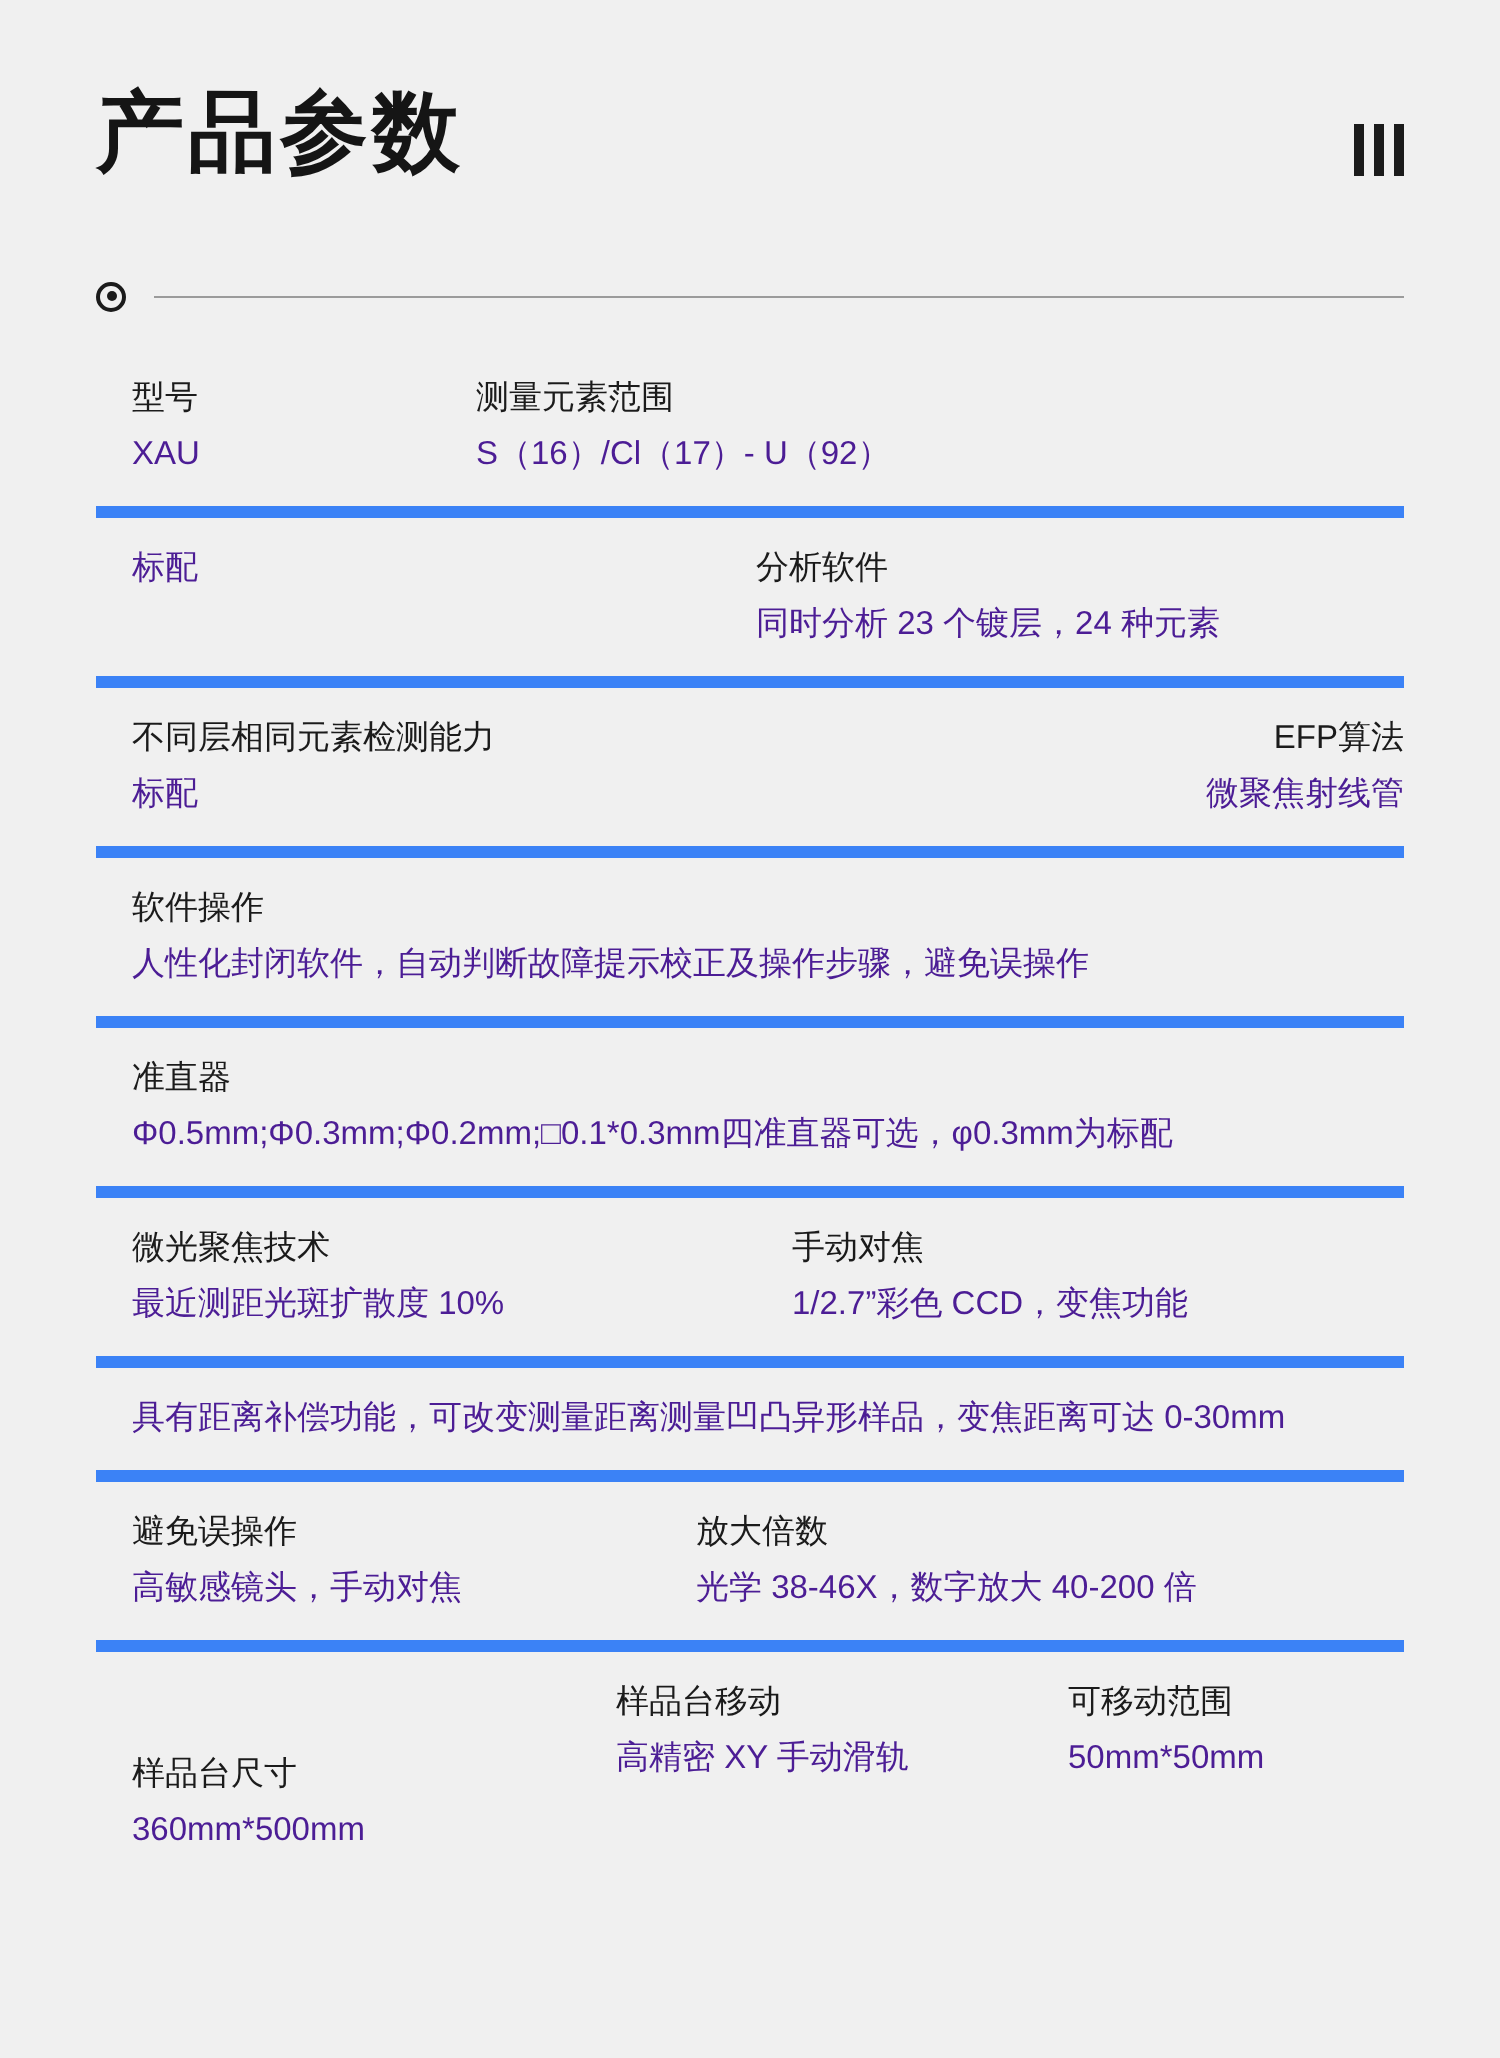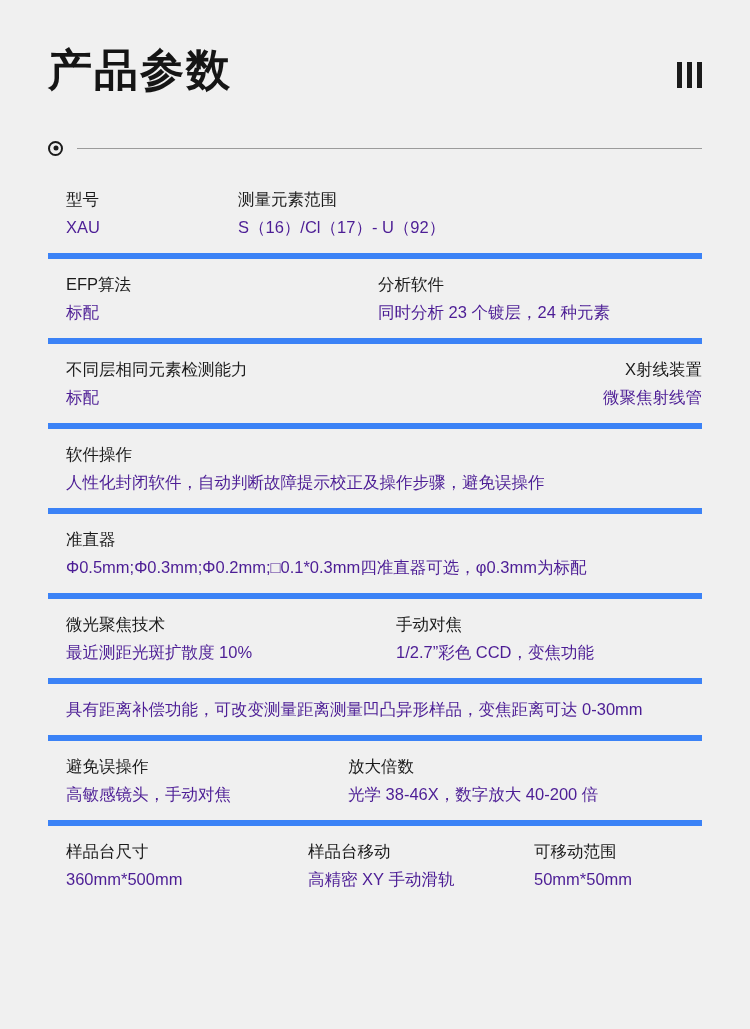--- a/index.html
+++ b/index.html
@@ -19,20 +19,21 @@
     width: 750px;
     height: 1029px;
     box-sizing: border-box;
   }
   
   .header {
     position: relative;
     padding: 48px 65px 0 48px;
     height: 96px;
     box-sizing: border-box;
+    font-family: Liberation Mono, monospace;
   }
   .title {
     font-size: 44px;
     font-weight: bold;
     letter-spacing: 2px;
     line-height: 1;
     color: #151515;
     margin: 0;
     display: inline-block;
   }
@@ -125,21 +126,21 @@
 
   .rowfull { padding-left: 18px; }
   .rowfull .label { margin-bottom: 0; }
 
   .right-block { text-align: right; flex: 1 1 auto; }
   .left-block { padding-left: 18px; }
 
   .half-a { width: 348px; padding-left: 18px; }
   .half-b { flex: 1 1 auto; }
 
-  .m1 { width: 260px; padding-left: 18px; }
+  .m1 { width: 260px; padding-left: 18px; margin-top: 36px; }
   .m2 { width: 226px; }
   .m3 { flex: 1 1 auto; }
 </style>
 </head>
 <body>
 
 <div class="page">
 
   <div class="header">
     <h1 class="title">产品参数</h1>
@@ -163,36 +164,35 @@
         <div class="value">XAU</div>
       </div>
       <div class="cell c2">
         <div class="label">测量元素范围</div>
         <div class="value">S（16）/Cl（17）- U（92）</div>
       </div>
     </div>
 
     <div class="row">
       <div class="cell two-a">
-        <div class="label">EFP算法</div>
         <div class="value">标配</div>
       </div>
       <div class="cell two-b">
         <div class="label">分析软件</div>
         <div class="value">同时分析 23 个镀层，24 种元素</div>
       </div>
     </div>
 
     <div class="row">
       <div class="cell left-block">
         <div class="label">不同层相同元素检测能力</div>
         <div class="value">标配</div>
       </div>
       <div class="cell right-block">
-        <div class="label">X射线装置</div>
+        <div class="label">EFP算法</div>
         <div class="value">微聚焦射线管</div>
       </div>
     </div>
 
     <div class="row rowfull">
       <div class="cell" style="width:100%">
         <div class="label">软件操作</div>
         <div class="value wrap">人性化封闭软件，自动判断故障提示校正及操作步骤，避免误操作</div>
       </div>
     </div>

